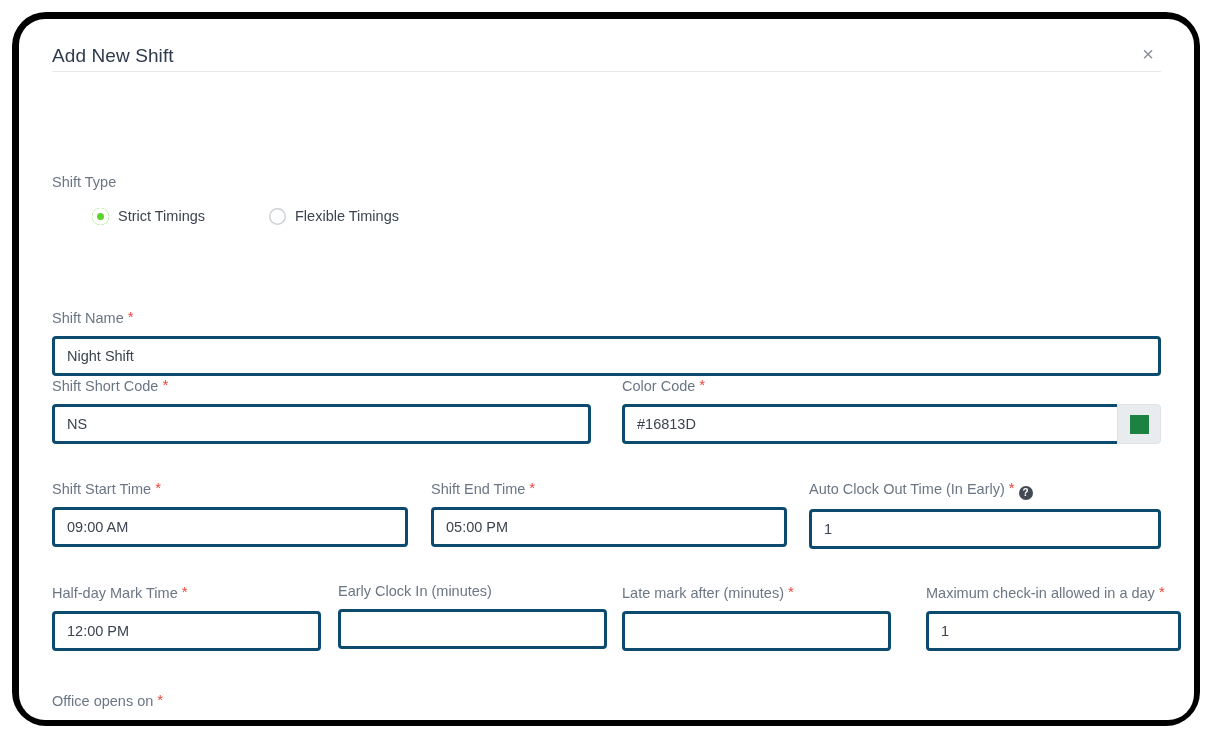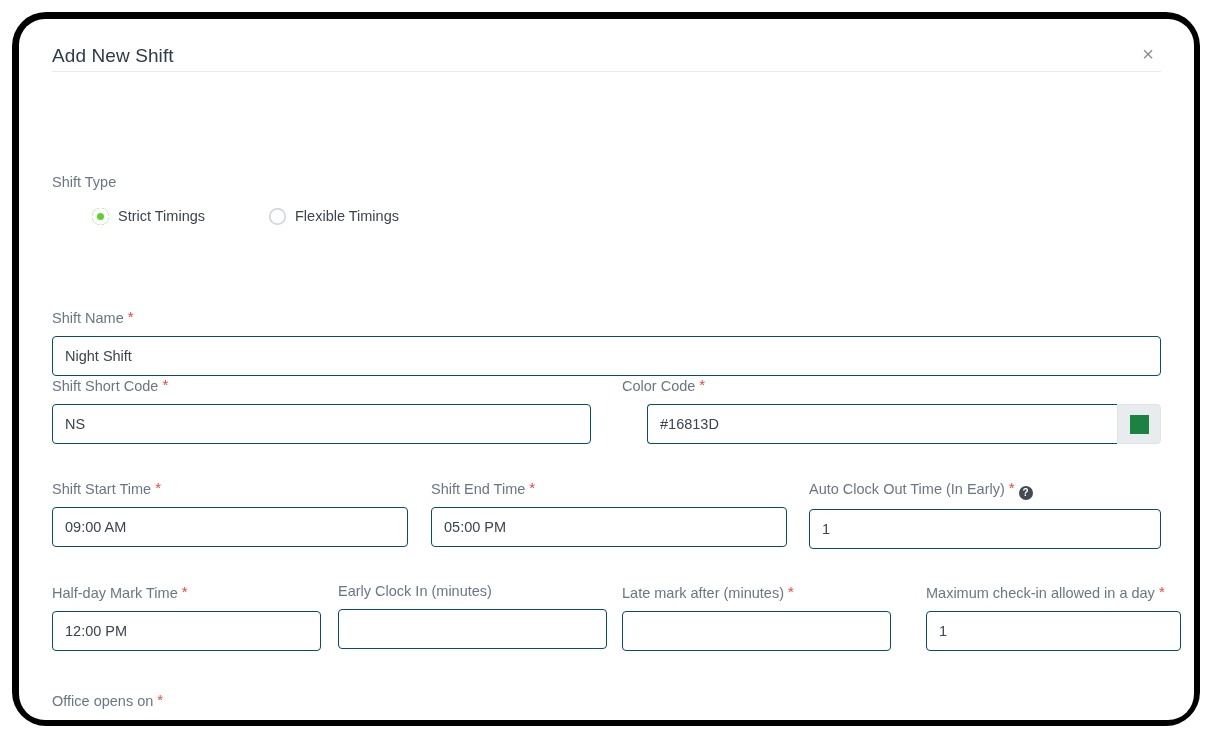--- a/index.html
+++ b/index.html
@@ -87,21 +87,21 @@
     text-align: center;
     vertical-align: -2px;
     margin-left: 4px;
     cursor: pointer;
     font-weight: bold;
   }
 
   .txt-input {
     width: 100%;
     height: 40px;
-    border: 1px solid #0c4a6e;
+    border: 3px solid #0c4a6e;
     border-radius: 4px;
     background: #ffffff;
     font-size: 14.5px;
     color: #3c4450;
     padding: 0 12px;
     font-family: "Liberation Sans", sans-serif;
     outline: none;
   }
   .txt-input::placeholder { color: #b6bcc4; }
 
@@ -123,21 +123,20 @@
 
   
   .fld { position: absolute; }
   .fld .field-label { margin-bottom: 9px; }
 
   
   .color-group { display: flex; width: 100%; }
   .color-group .txt-input {
     border-radius: 4px 0 0 4px;
     border-right: none;
-    margin-left: 25px;
   }
   #color-swatch-button {
     width: 44px; height: 40px;
     background: #e9ecef;
     border: 1px solid #dfe3e8;
     border-radius: 0 4px 4px 0;
     display: flex; align-items: center; justify-content: center;
     cursor: pointer;
     flex: 0 0 auto;
     padding: 0;

